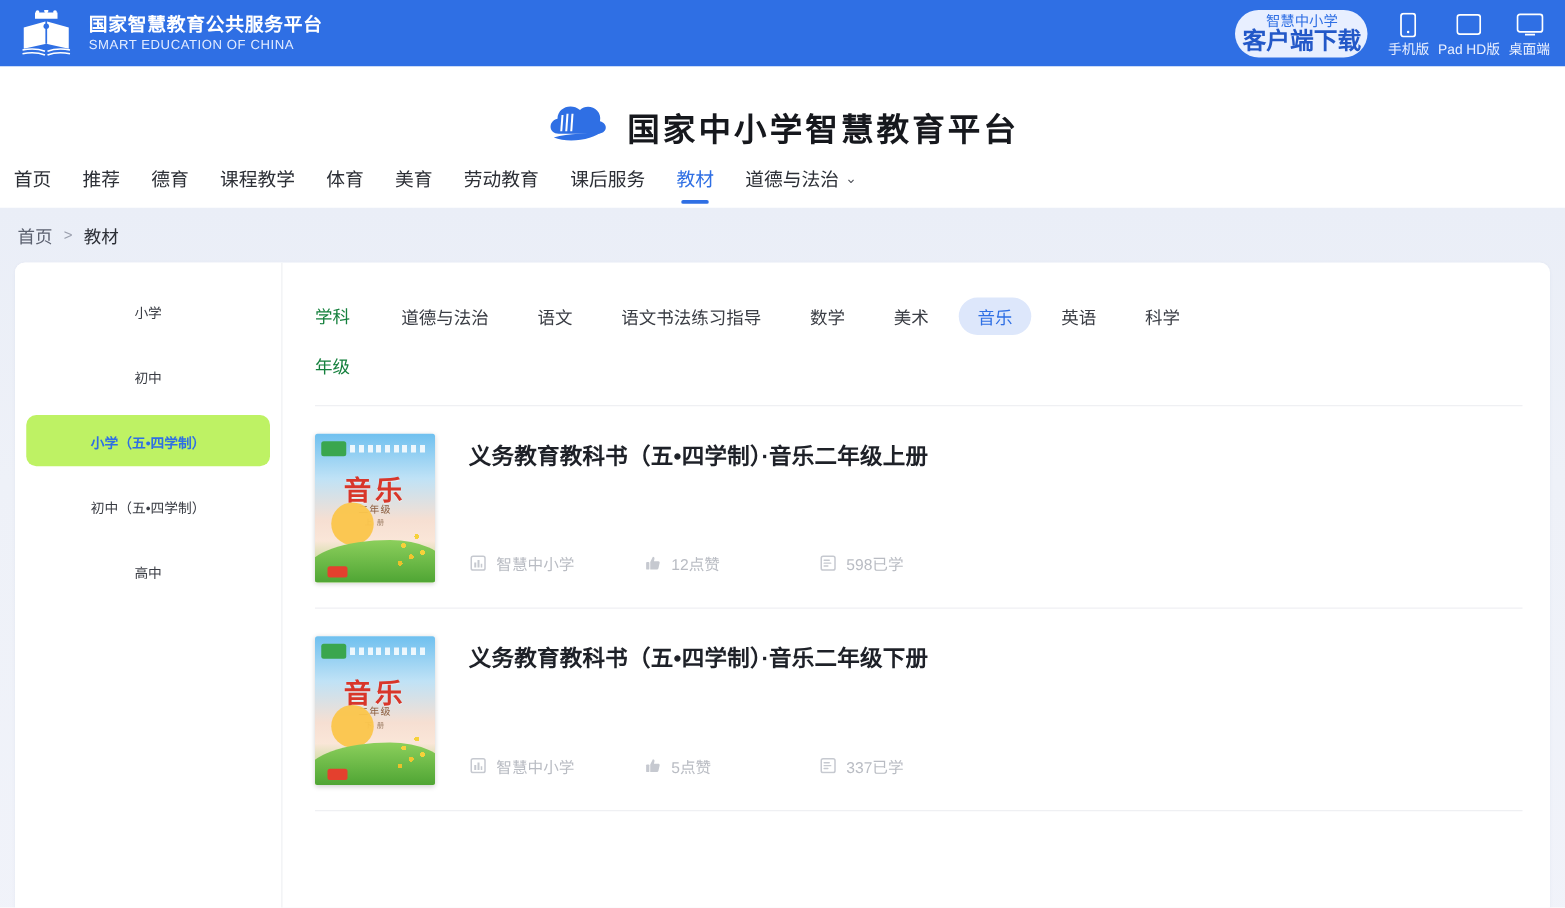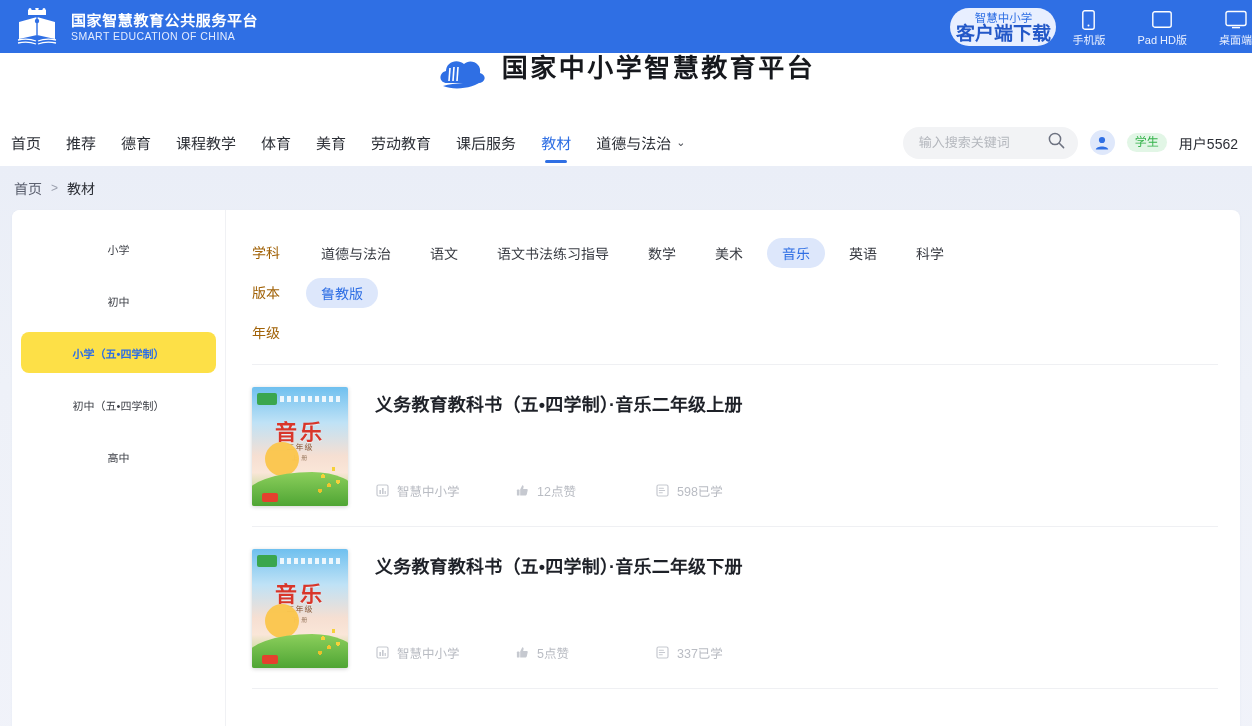--- a/index.html
+++ b/index.html
@@ -11,21 +11,21 @@
   }
 
   
   .topbar {
     position: relative;
     height: 53px;
     background: #2f6fe4;
     display: flex;
     align-items: center;
     justify-content: space-between;
-    padding: 0 0 0 14px;
+    padding: 0 12px 0 14px;
   }
   .brand { display: flex; align-items: center; gap: 11px; }
   .brand-mark { width: 46px; height: 38px; position: relative; flex: none; }
   .brand-text { display: flex; flex-direction: column; justify-content: center; gap: 1px; }
   .brand-cn {
     font-size: 15px; font-weight: bold; color: #ffffff; letter-spacing: 0.6px;
     line-height: 17px;
   }
   .brand-en {
     font-size: 10.5px; color: #e3ecff; letter-spacing: 0.45px; line-height: 12px;
@@ -35,29 +35,29 @@
   .dl-btn {
     width: 106px; height: 38px; border-radius: 19px;
     background: #e8efff;
     display: flex; flex-direction: column; align-items: center; justify-content: center;
     gap: 0px; cursor: pointer;
     border: none;
   }
   .dl-line1 { font-size: 11.5px; color: #2f6fe4; line-height: 15px; }
   .dl-line2 { font-size: 19px; color: #2358c8; font-weight: bold; line-height: 16px; }
 
-  .platforms { display: flex; align-items: flex-start; gap: 32px; padding-top: 2px; }
+  .platforms { display: flex; align-items: flex-start; gap: 7px; padding-top: 2px; }
   .plat { display: flex; flex-direction: column; align-items: center; gap: 3px; cursor: pointer; }
   .plat-ic { height: 22px; display: flex; align-items: center; justify-content: center; }
   .plat-label { font-size: 11px; color: #eaf0ff; line-height: 13px; white-space: nowrap; }
 
   
   .logoband {
     height: 66px; background: #ffffff;
-    display: flex; align-items: flex-start; justify-content: center; gap: 13px;
+    display: flex; align-items: flex-end; justify-content: center; gap: 13px;
   }
   .cloud-logo { width: 52px; height: 42px; flex: none; }
   .logo-title {
     font-size: 26px; font-weight: bold; color: #16181d; letter-spacing: 2.5px;
     line-height: 30px;
   }
 
   
   .navbar {
     height: 47px; background: #ffffff;
@@ -136,32 +136,32 @@
     font-size: 19px; font-weight: bold; color: #1e2128;
     padding: 6px 0 16px 10px; letter-spacing: 0.5px;
   }
   .side-item {
     height: 41px; border-radius: 8px; margin-bottom: 11px;
     display: flex; align-items: center; justify-content: center;
     font-size: 11px; color: #3a3d44; cursor: pointer; text-align: right;
     padding: 0 6px;
   }
   .side-item.active {
-    background: #fde047; color: #2f6fe4; font-weight: bold;
+    background: #bef264; color: #2f6fe4; font-weight: bold;
   }
 
   
   .content { flex: 1; padding: 28px 22px 0 26px; min-width: 0; }
 
   .filter-row {
     display: flex; align-items: center; margin-bottom: 10px;
     flex-wrap: nowrap;
   }
   .filter-label {
-    font-size: 14px; color: #a16207; width: 54px; flex: none;
+    font-size: 14px; color: #15803d; width: 54px; flex: none;
     line-height: 30px;
   }
   .chips { display: flex; align-items: center; flex-wrap: wrap; }
   .chip {
     height: 30px; border-radius: 15px; padding: 0 15px;
     display: flex; align-items: center; justify-content: center;
     font-size: 14px; color: #3a3d44; cursor: pointer; margin-right: 9px;
     white-space: nowrap;
   }
   .chip.active { background: #dde7fb; color: #2f6fe4; }
@@ -344,39 +344,20 @@
       </div>
     <div class="nav-item active">
         <span>教材</span>
       </div>
     <div class="nav-item">
       <span>道德与法治</span>
       <span class="nav-caret">⌄</span>
     </div>
   </div>
 
-  <div class="nav-right">
-    <div class="search-box">
-      <input class="search-input" type="text" placeholder="输入搜索关键词" style="">
-      <span>
-        <svg width="17" height="17" viewBox="0 0 17 17">
-            <circle cx="7" cy="7" r="5.6" fill="none" stroke="#6d7280" stroke-width="1.5"></circle>
-            <path d="M11.3 11.3 L15.6 15.6" stroke="#6d7280" stroke-width="1.5" stroke-linecap="round"></path>
-          </svg>
-      </span>
-    </div>
-    <div class="avatar">
-      <svg width="16" height="16" viewBox="0 0 16 16">
-          <circle cx="8" cy="5" r="3.1" fill="#2f6fe4"></circle>
-          <path d="M1.8 14.5 C2.3 10.6 13.7 10.6 14.2 14.5 Z" fill="#2f6fe4"></path>
-        </svg>
-    </div>
-    <div class="role-badge">学生</div>
-    <div class="username">用户5562</div>
-  </div>
 </div>
 
 <div class="page">
 
   <div class="breadcrumb">
     <span class="crumb">首页</span>
     <span class="crumb-sep">&gt;</span>
     <span class="crumb current">教材</span>
   </div>
 
@@ -425,28 +406,20 @@
             </div>
           <div class="chip">
               <span>英语</span>
             </div>
           <div class="chip">
               <span>科学</span>
             </div>
         </div>
       </div>
 
-      <div class="filter-row">
-        <div class="filter-label">版本</div>
-        <div class="chips">
-          <div class="chip active">
-              <span>鲁教版</span>
-            </div>
-        </div>
-      </div>
 
       <div class="filter-row">
         <div class="filter-label">年级</div>
       </div>
 
       <div class="divider"></div>
 
       <div class="book-row">
         <div class="cover">
           <div class="cover-banner">

